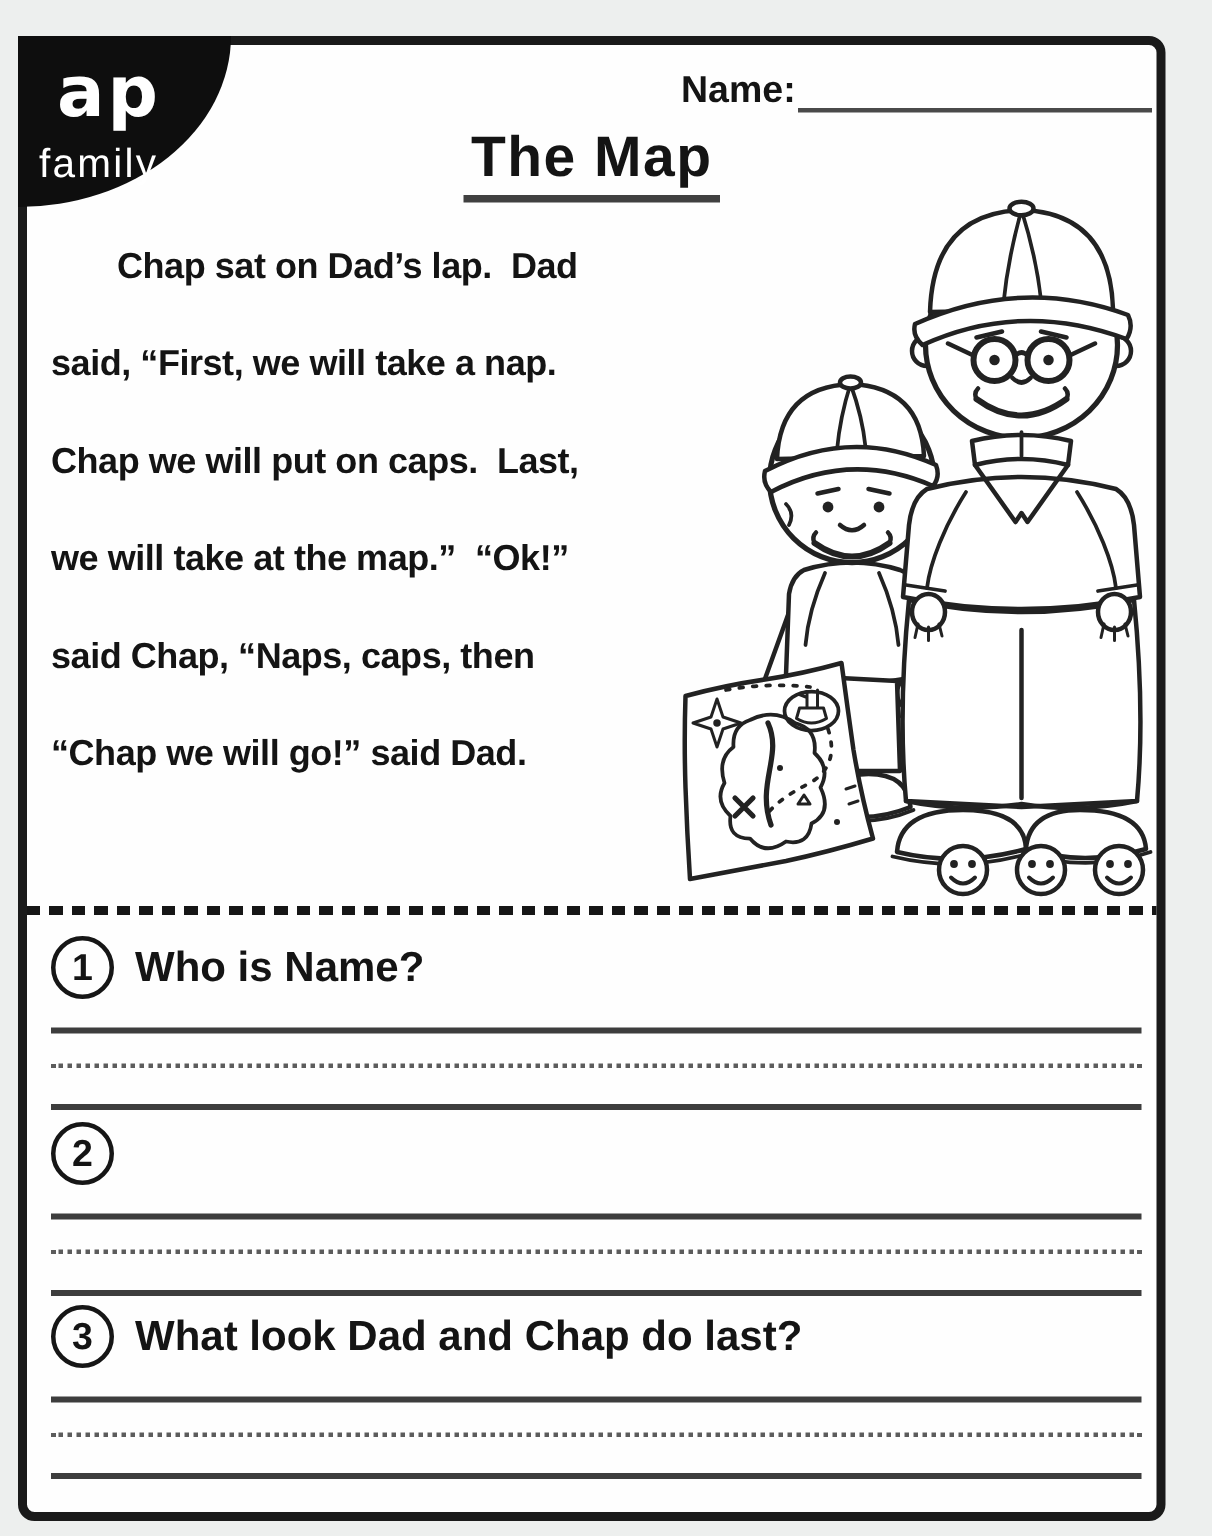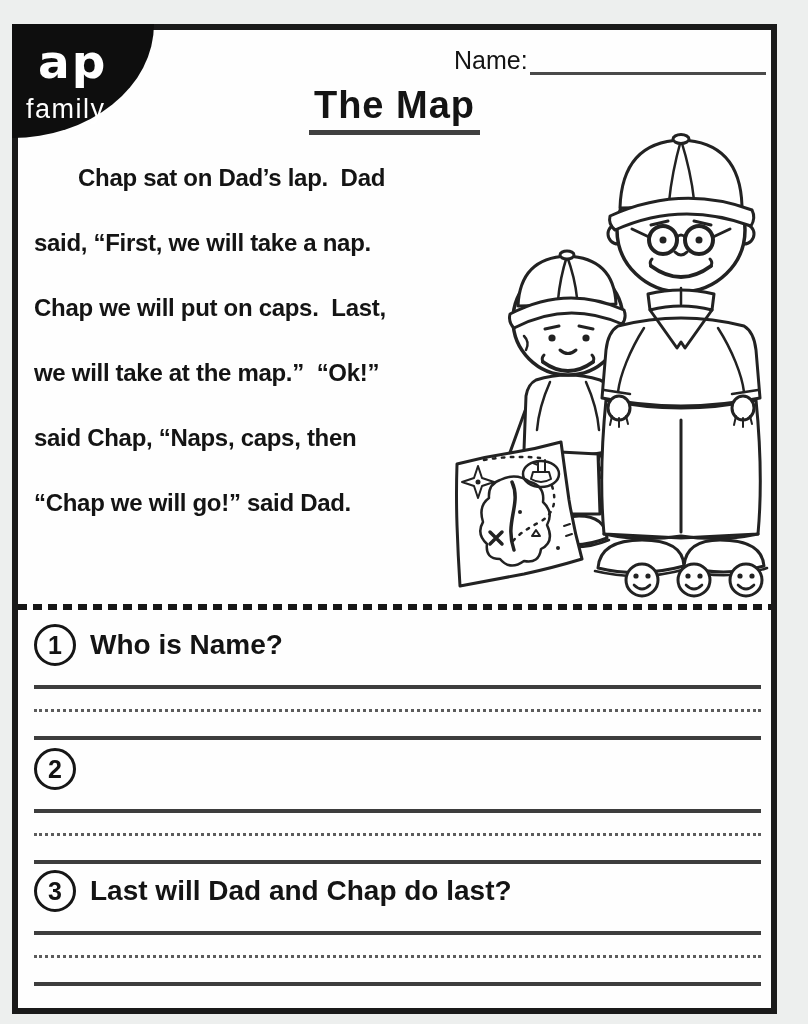--- a/index.html
+++ b/index.html
@@ -4,40 +4,40 @@
 <style>
   html,body{margin:0;padding:0;}
   body{
     width:808px;height:1024px;position:relative;overflow:hidden;
     background:#edefee;
     font-family:"Liberation Sans",sans-serif;
     color:#141414;
   }
   .frame{
     position:absolute;left:12px;top:24px;width:753px;height:978px;
-    background:#fefefe;border:6px solid #1a1a1a;border-radius:0;
+    background:#fefefe;border:6px solid #1a1a1a;border-radius:11px;
   }
   
   .badge{
     position:absolute;left:-6px;top:-6px;width:142px;height:114px;
     background:#0e0e0e;border-bottom-right-radius:100% 100%;
     color:#fff;z-index:5;
   }
   .badge .top{
     position:absolute;left:26px;top:10px;
     font-family:"DejaVu Sans",sans-serif;
     font-size:47px;font-weight:bold;letter-spacing:2px;
   }
   .badge .bottom{
     position:absolute;left:14px;top:70px;
     font-size:27px;letter-spacing:1.5px;font-weight:normal;
   }
   
   .name-row{position:absolute;left:436px;top:16px;display:flex;align-items:flex-end;}
-  .name-label{font-size:25px;font-weight:normal;text-align:right;}
+  .name-label{font-size:25px;font-weight:bold;text-align:right;}
   .name-line{width:236px;height:26px;border-bottom:3px solid #4a4a4a;margin-left:2px;}
   
   .title-wrap{position:absolute;left:0;right:0;top:54px;text-align:center;}
   .title{
     display:inline-block;font-size:38px;font-weight:bold;letter-spacing:1px;
     border-bottom:5px solid #404040;padding:0 5px 3px 5px;text-align:center;
   }
   
   .passage{position:absolute;left:16px;top:115px;font-size:24px;font-weight:bold;
     letter-spacing:-0.3px;line-height:65px;}
@@ -210,20 +210,20 @@
       <span class="qnum">2</span>
     </div>
     <div class="line-solid"></div>
     <div class="line-dotted"></div>
     <div class="line-solid2"></div>
   </div>
 
   <div class="qblock qb3">
     <div class="qrow">
       <span class="qnum">3</span>
-      <span>Last will Dad and Chap do last?</span>
+      <span>What look Dad and Chap do last?</span>
     </div>
     <div class="line-solid"></div>
     <div class="line-dotted"></div>
     <div class="line-solid2"></div>
   </div>
 
 </div>
 
 </body></html>

